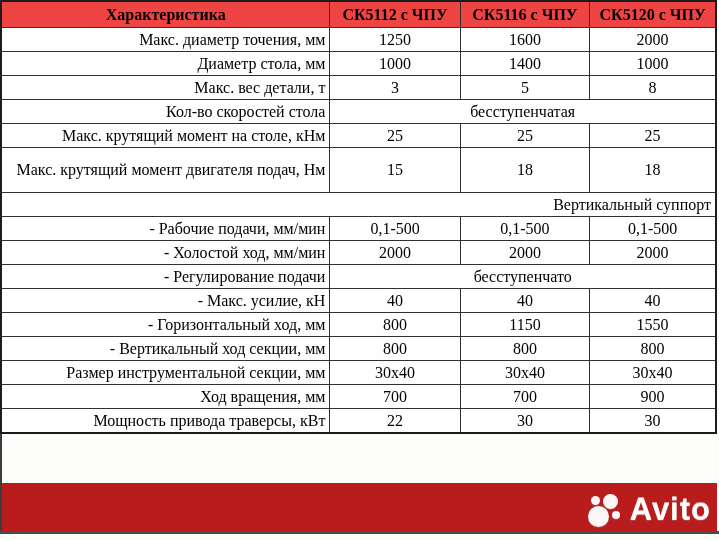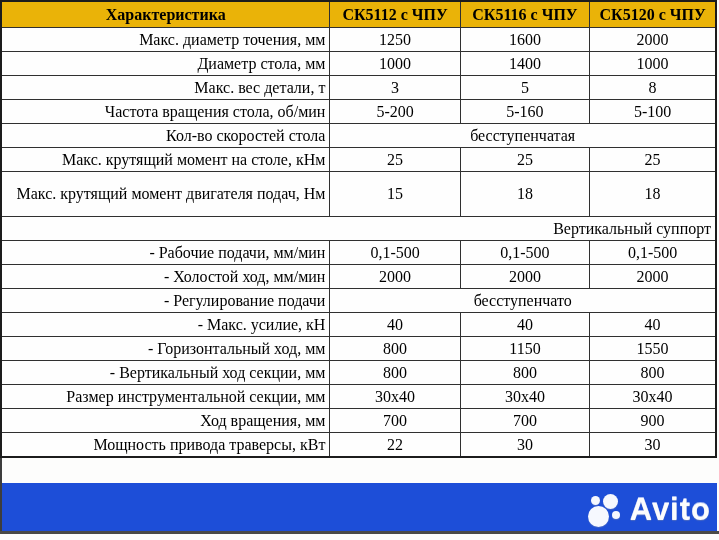--- a/index.html
+++ b/index.html
@@ -32,21 +32,21 @@
     width: 717px;
     border-collapse: collapse;
     table-layout: fixed;
     background: #ffffff;
   }
   table.specs, table.specs td, table.specs th {
     border: 1px solid #303030;
   }
   table.specs { border: 2px solid #1c1c1c; }
   table.specs th {
-    background: #eab308;
+    background: #ef4444;
     font-weight: bold;
     font-size: 16px;
     padding: 2px 2px;
     text-align: center;
     height: 21px;
     color: #000;
   }
   table.specs td {
     font-size: 16px;
     line-height: 20px;
@@ -56,21 +56,21 @@
     color: #000;
     background: #fefefe;
   }
   td.label { text-align: right; }
   td.val   { text-align: center; }
   tr.tall td { height: 42px; }
 
   .bottom-strip {
     position: absolute; left: 2px; top: 483px;
     width: 715px; height: 48px;
-    background: #1d4ed8;
+    background: #b91c1c;
   }
   .watermark {
     position: absolute; right: 6px; top: 9px;
     display: flex; align-items: center;
     color: rgba(255,255,255,0.96);
     text-shadow: 0 1px 1px rgba(160,158,152,0.35), 0 -1px 0 rgba(255,255,255,0.6);
   }
   .avito-logo { position: relative; width: 36px; height: 36px; margin-right: 6px; }
   .avito-logo .c { position: absolute; border-radius: 50%; background: rgba(255,255,255,0.96);
                    box-shadow: 0 1px 1px rgba(160,158,152,0.3); }
@@ -119,26 +119,20 @@
           <td class="val">1400</td>
           <td class="val">1000</td>
         </tr>
         <tr>
           <td class="label">Макс. вес детали, т</td>
           <td class="val">3</td>
           <td class="val">5</td>
           <td class="val">8</td>
         </tr>
         <tr>
-          <td class="label">Частота вращения стола, об/мин</td>
-          <td class="val">5-200</td>
-          <td class="val">5-160</td>
-          <td class="val">5-100</td>
-        </tr>
-        <tr>
           <td class="label">Кол-во скоростей стола</td>
           <td class="val" colspan="3">бесступенчатая</td>
         </tr>
         <tr>
           <td class="label">Макс. крутящий момент на столе, кНм</td>
           <td class="val">25</td>
           <td class="val">25</td>
           <td class="val">25</td>
         </tr>
         <tr class="tall">

